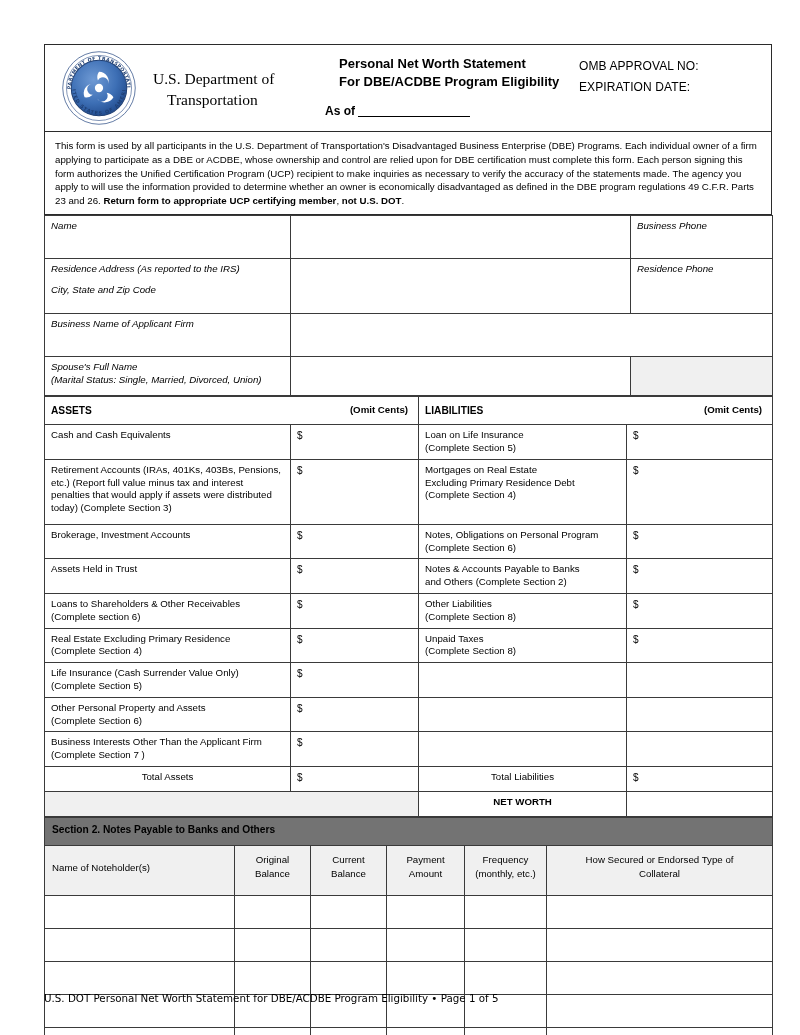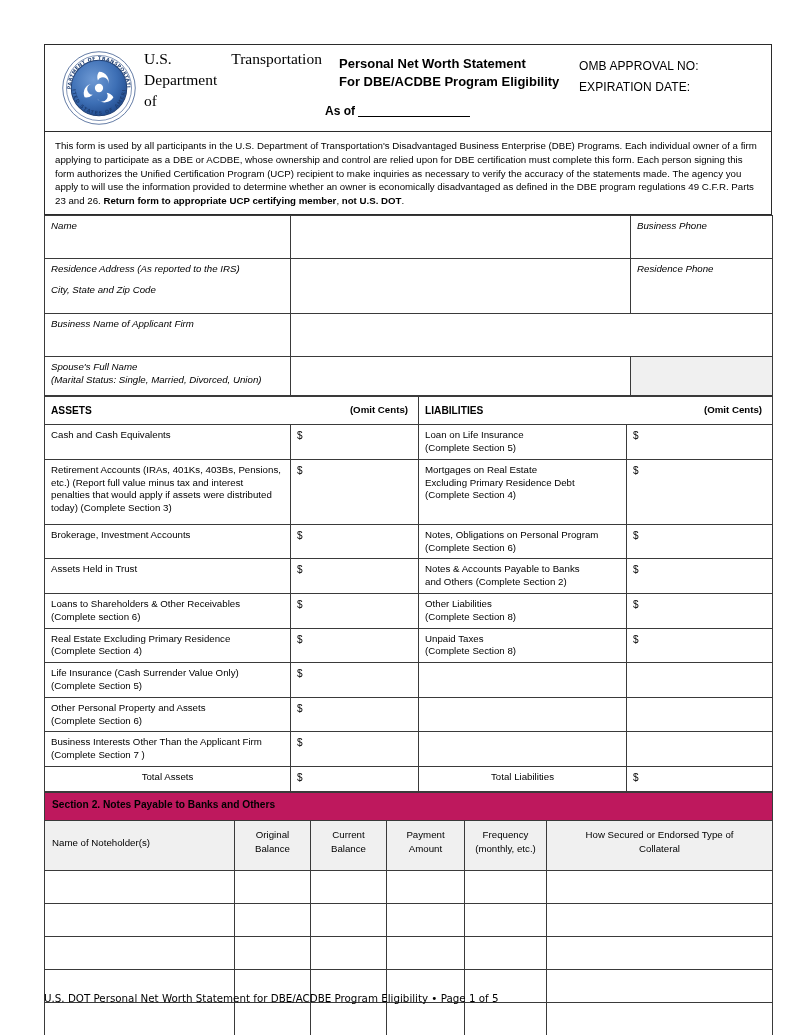--- a/index.html
+++ b/index.html
@@ -39,21 +39,21 @@
   }
   .dot-seal {
     width: 74px;
     height: 74px;
     position: relative;
   }
   .agency-cell {
     flex: 0 0 auto;
     width: 160px;
     display: flex;
-    flex-direction: row;
+    flex-direction: column;
     justify-content: center;
     font-family: "Liberation Serif", serif;
     font-size: 15.5px;
     line-height: 1.35;
     padding-top: 4px;
   }
   .agency-cell .l2 { padding-left: 14px; }
 
   .title-cell {
     flex: 1 1 auto;
@@ -136,21 +136,21 @@
     font-size: 9.7px;
     float: right;
     padding-right: 4px;
   }
   .money { font-size: 10px; }
   .right { text-align: center; }
   .bold { font-weight: bold; }
 
   
   .sec-title-row td {
-    background: #be185d;
+    background: #737373;
     font-weight: bold;
     font-size: 10.2px;
     padding: 5px 7px 9px 7px;
   }
   .sec2-hdr td {
     background: #f0f0f0;
     text-align: center;
     font-size: 9.7px;
     line-height: 1.4;
     padding: 7px 4px 14px 4px;
@@ -441,20 +441,27 @@
           <span>$</span>
         </td>
         <td class="right">
           <span>Total Liabilities</span>
         </td>
         <td class="money">
           <span>$</span>
         </td>
       </tr>
 
+      <tr>
+        <td colspan="2" class="shaded" style="height:16px"></td>
+        <td class="right bold">
+          <span>NET WORTH</span>
+        </td>
+        <td></td>
+      </tr>
     </tbody>
   </table>
 
   <table class="sec2-tbl" style="border-top:none">
     <colgroup>
       <col style="width:190px">
       <col style="width:76px">
       <col style="width:76px">
       <col style="width:78px">
       <col style="width:82px">

